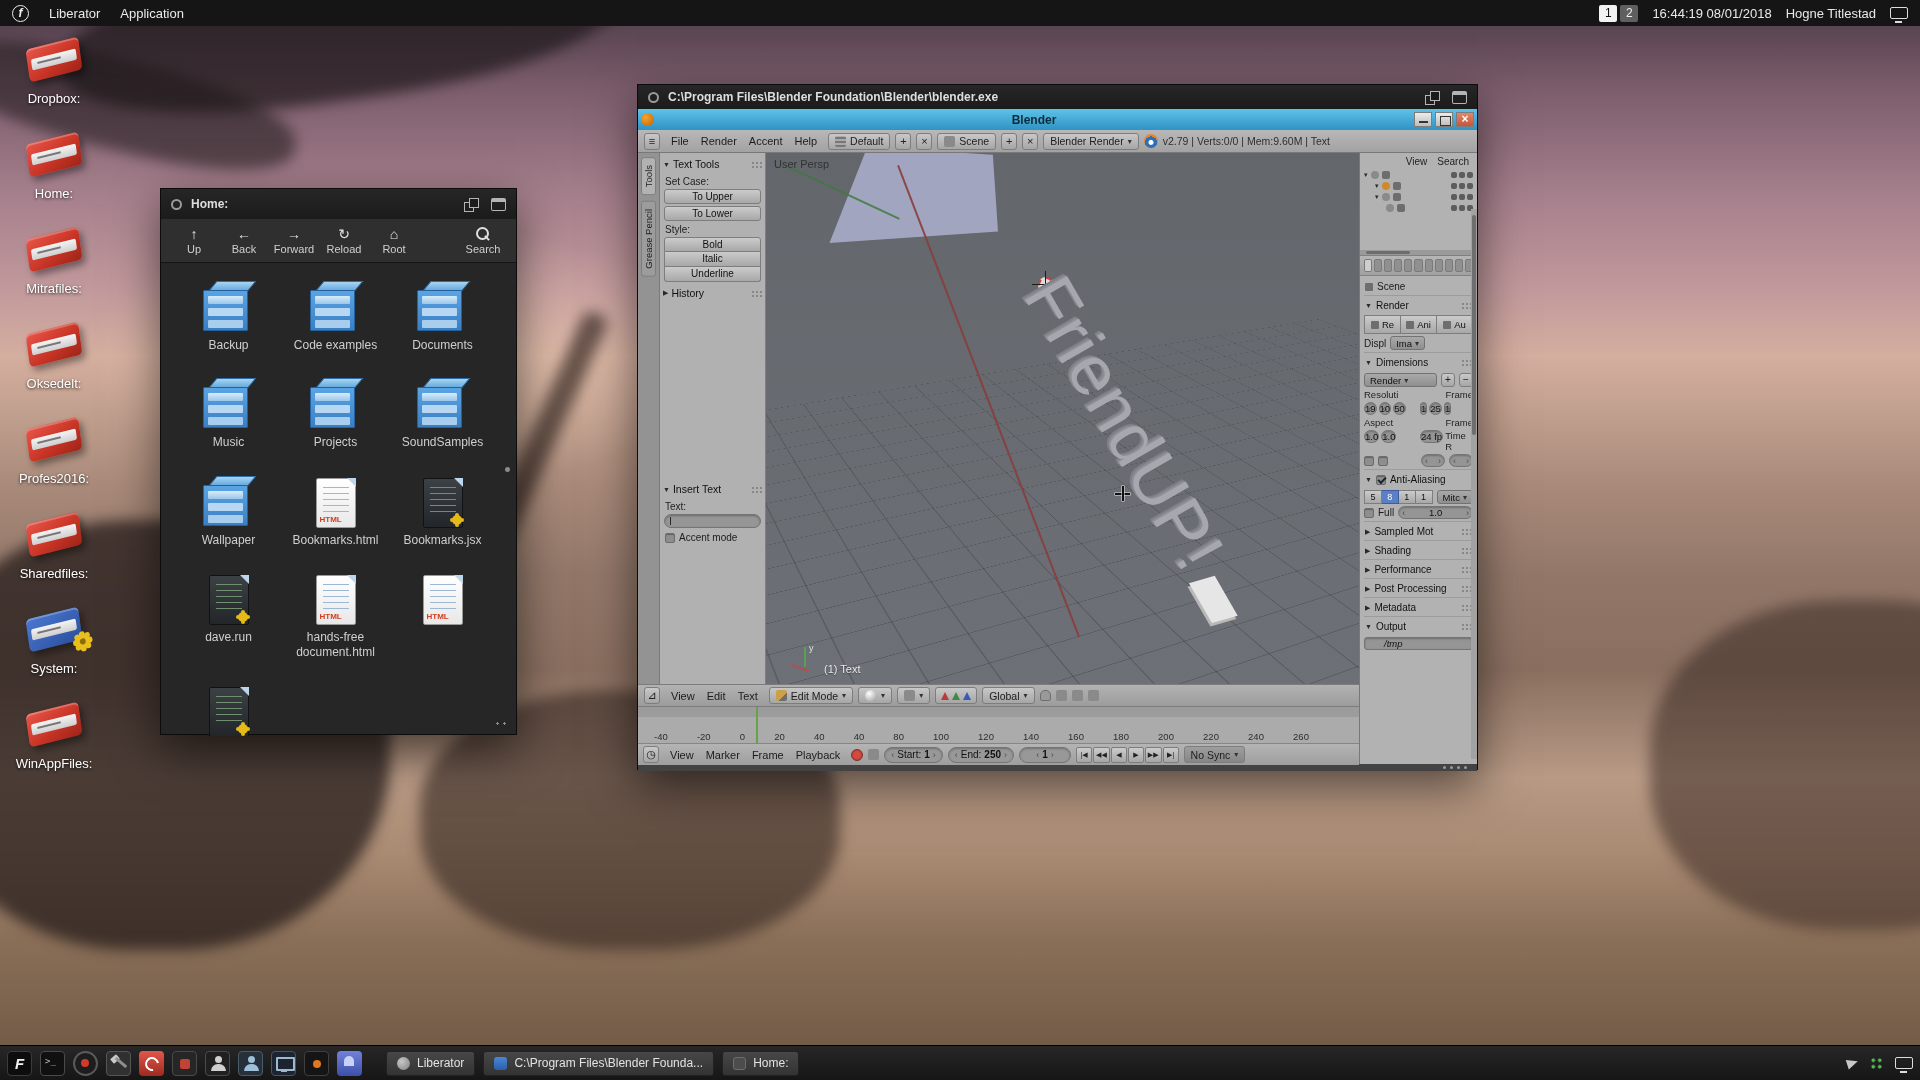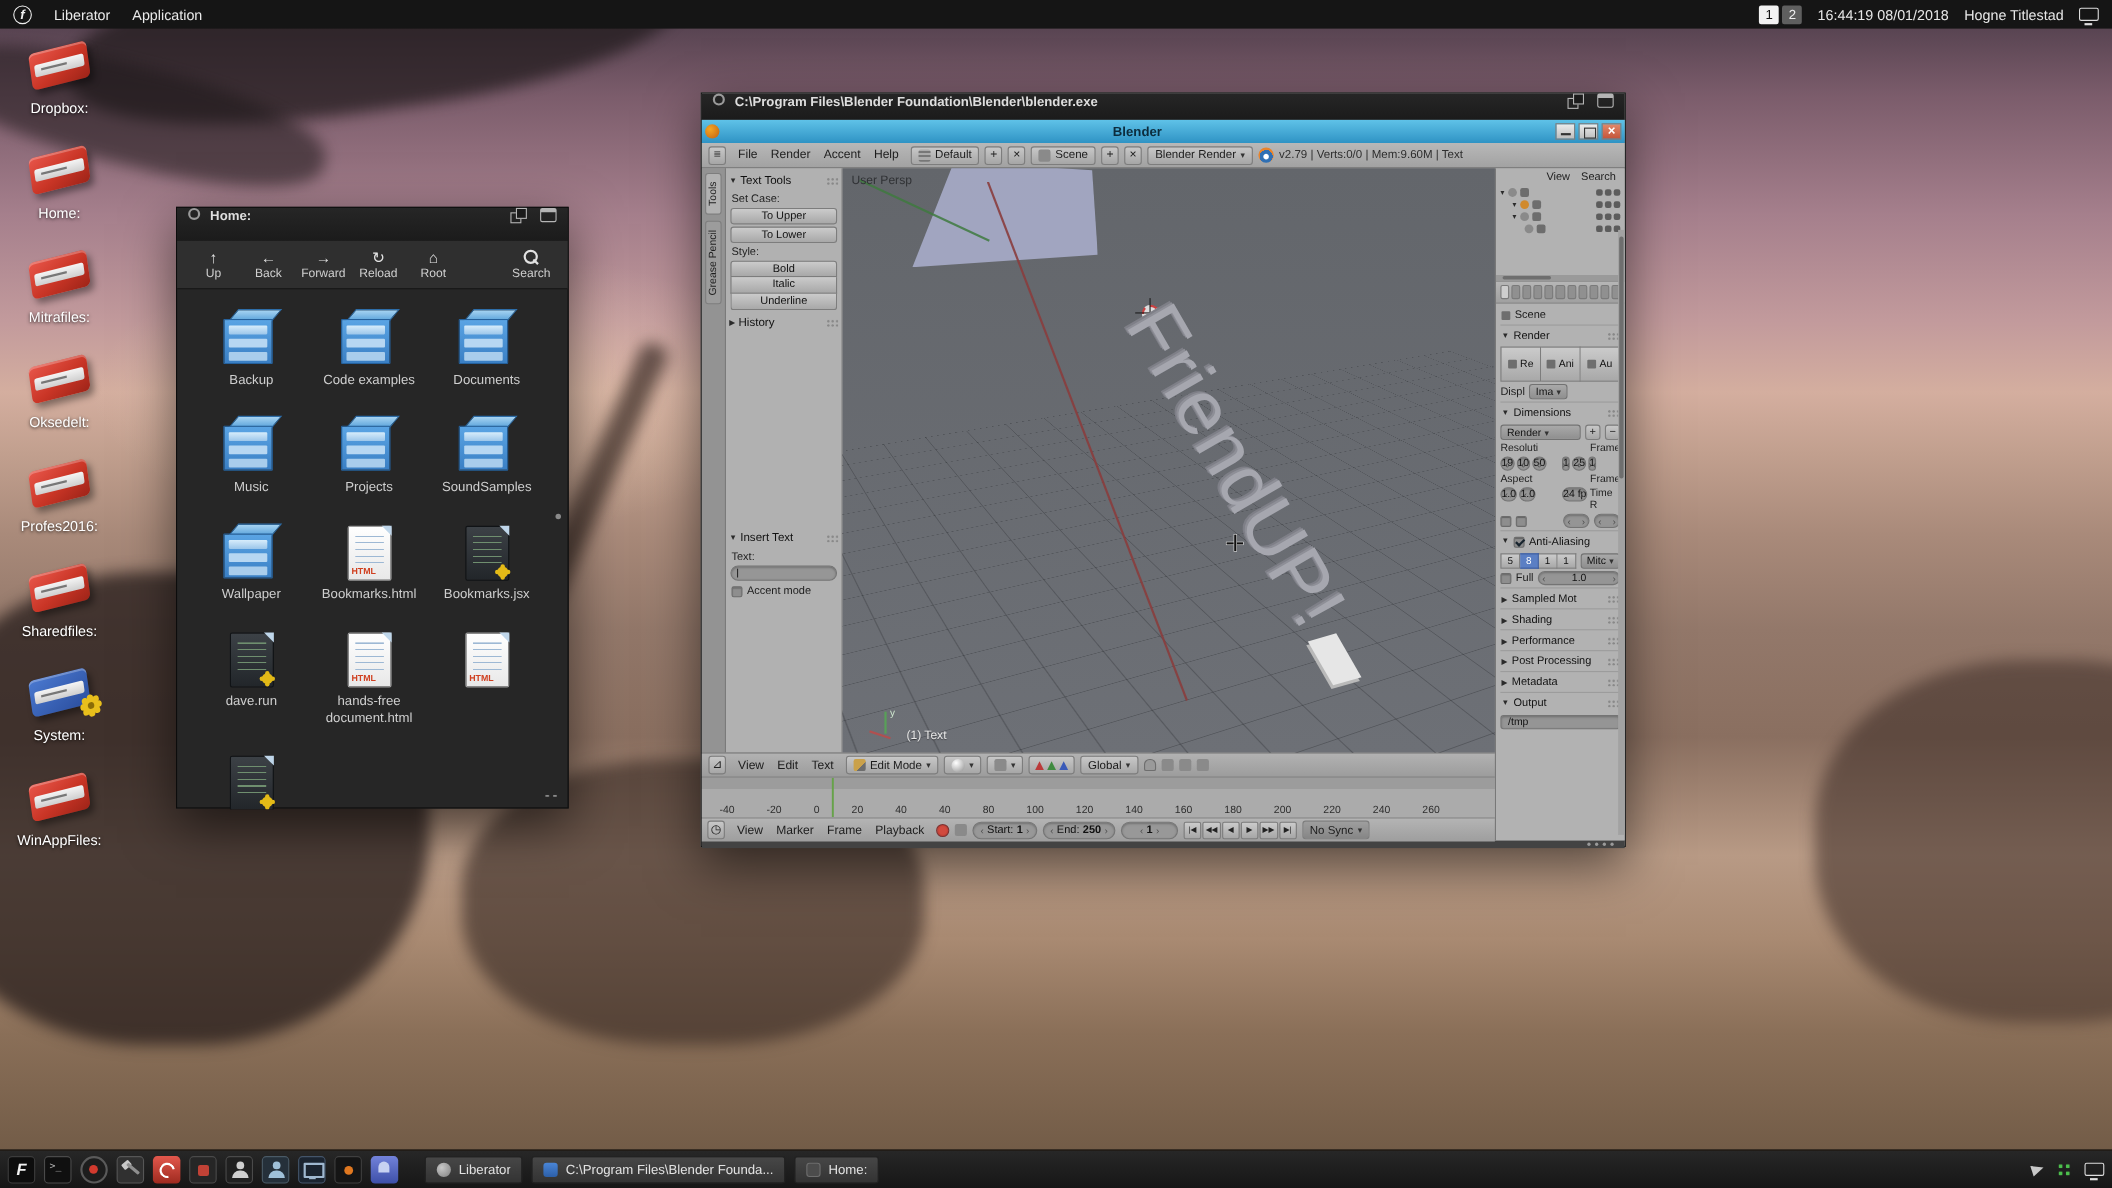--- a/index.html
+++ b/index.html
@@ -52,21 +52,21 @@
   .gearbig{display:none;position:absolute;right:-7px;bottom:-9px;width:14px;height:14px;border-radius:50%;
     background:#e8bf1c;
     box-shadow:0 -7px 0 -4px #e8bf1c,0 7px 0 -4px #e8bf1c,-7px 0 0 -4px #e8bf1c,7px 0 0 -4px #e8bf1c,
       -5px -5px 0 -4px #e8bf1c,5px 5px 0 -4px #e8bf1c,-5px 5px 0 -4px #e8bf1c,5px -5px 0 -4px #e8bf1c;}
   .gearbig::after{content:"";position:absolute;left:4px;top:4px;width:6px;height:6px;border-radius:50%;background:#8a6d08;}
   .dicon[data-type="system"] .gearbig{display:block;}
   .dlabel{margin-top:9px;font-size:13px;color:#fff;text-shadow:0 1px 3px rgba(0,0,0,.85);text-align:center;}
 
   
   .win{position:absolute;box-shadow:0 16px 44px rgba(0,0,0,.55);z-index:10;}
-  .ftitle{height:30px;background:linear-gradient(#262626,#1b1b1b);display:flex;align-items:flex-start;
+  .ftitle{height:30px;background:linear-gradient(#262626,#1b1b1b);display:flex;align-items:center;
     gap:9px;padding:0 10px;}
   .ftitle.slim{height:24px;}
   .wcircle{width:11px;height:11px;border:2px solid #9a9a9a;border-radius:50%;flex:none;}
   .wtitle{color:#dedede;font-size:12px;font-weight:bold;white-space:nowrap;overflow:hidden;text-overflow:ellipsis;}
   .wbtns{margin-left:auto;display:flex;gap:12px;align-items:center;}
   .wb{width:15px;height:13px;position:relative;display:inline-block;}
   .wb.depth::before{content:"";position:absolute;left:0;top:4px;width:8px;height:8px;border:1.5px solid #b5b5b5;}
   .wb.depth::after{content:"";position:absolute;left:5px;top:0;width:8px;height:8px;border:1.5px solid #b5b5b5;background:#1b1b1b;}
   .wb.frame::before{content:"";position:absolute;inset:0;border:1.5px solid #b5b5b5;border-top-width:4px;border-radius:2px;}
 
@@ -264,36 +264,36 @@
   .outl-sb::after{content:"";position:absolute;left:6px;top:1px;width:44px;height:3px;border-radius:2px;background:#6e6e6e;}
   .ptabs{height:20px;background:linear-gradient(#b6b6b6,#a0a0a0);border-bottom:1px solid #828282;
     display:flex;align-items:center;gap:2px;padding:0 4px;}
   .ptab{width:10px;height:13px;background:#909090;border:1px solid #7a7a7a;border-radius:2px;}
   .ptab.active{background:#cecece;}
   .pbody{flex:1;position:relative;padding:2px 4px;overflow:hidden;}
   .bc{display:flex;align-items:center;gap:4px;padding:3px 1px;font-size:10px;}
   .phdr{display:flex;align-items:center;gap:4px;padding:4px 1px 3px;border-top:1px solid #9c9c9c;
     font-size:10px;color:#111;}
   .prow{display:flex;margin:1px 0;}
-  .pbtn{flex:1;background:linear-gradient(#cbcbcb,#a8a8a8);border:1px solid #7d7d7d;height:32px;
+  .pbtn{flex:1;background:linear-gradient(#cbcbcb,#a8a8a8);border:1px solid #7d7d7d;height:19px;
     font-size:9.5px;display:flex;align-items:center;justify-content:center;gap:3px;color:#111;}
   .prow .pbtn + .pbtn{border-left-width:0;}
   .mi2{width:8px;height:8px;background:#6e6e6e;border-radius:1px;flex:none;}
   .lblrow{display:flex;gap:4px;align-items:center;margin:2px 0;}
   .pdd{background:linear-gradient(#a9a9a9,#8f8f8f);border:1px solid #727272;border-radius:3px;height:14px;
     padding:0 5px;font-size:9.5px;display:inline-flex;align-items:center;gap:3px;color:#111;}
   .cols{display:flex;gap:3px;margin:1px 0;}
   .col{flex:1;display:flex;flex-direction:row;gap:2px;}
   .collbl{flex:1;font-size:9.5px;color:#222;}
   .pfield{position:relative;background:#959595;border:1px solid #747474;border-radius:7px;height:13px;
     font-size:9.5px;color:#111;display:flex;align-items:center;justify-content:center;
     box-shadow:inset 0 1px 2px rgba(0,0,0,.25);}
   .pfield.arrows::before{content:"‹";position:absolute;left:3px;font-size:9px;color:#4c4c4c;}
   .pfield.arrows::after{content:"›";position:absolute;right:3px;font-size:9px;color:#4c4c4c;}
-  .pfield.path{justify-content:flex-start;padding-left:6px;border-radius:3px;margin:2px 0;}
+  .pfield.path{justify-content:flex-start;padding-left:19px;border-radius:3px;margin:2px 0;font-style:italic;}
   .segrow{display:flex;flex:1;}
   .seg{flex:1;background:linear-gradient(#cbcbcb,#a8a8a8);border:1px solid #7d7d7d;font-size:9px;
     height:14px;line-height:12px;text-align:center;color:#111;}
   .seg + .seg{border-left-width:0;}
   .segrow .seg:nth-child(2){background:#5b7fc4;color:#fff;border-color:#3c5c9e;}
   .pscroll{position:absolute;right:0;top:124px;bottom:10px;width:6px;background:#a2a2a2;}
   .pscroll::after{content:"";position:absolute;left:1px;top:6px;width:4px;height:220px;border-radius:2px;background:#6e6e6e;}
 
   .bstrip{height:7px;background:#434343;display:flex;justify-content:flex-end;align-items:center;
     gap:4px;padding:0 10px;}

